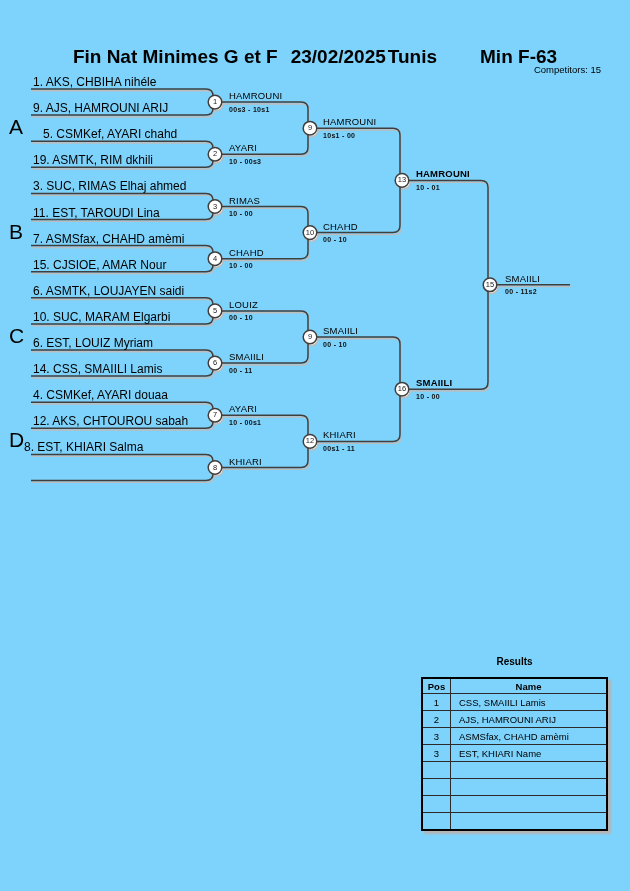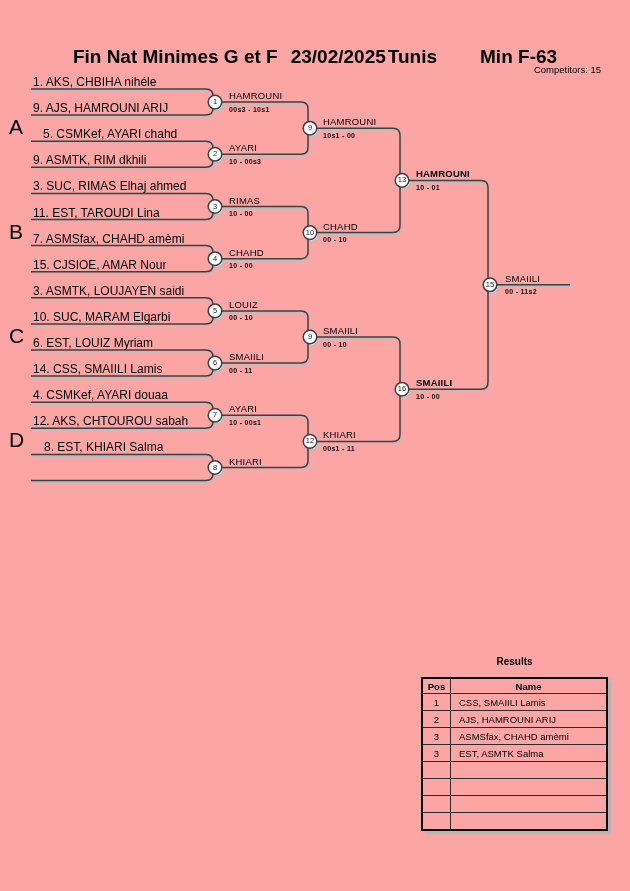--- a/index.html
+++ b/index.html
@@ -1,16 +1,16 @@
 <!DOCTYPE html>
 <html><head>
 <meta charset="utf-8">
 <style>
   html,body{margin:0;padding:0;background:#fff;}
-  .page{position:relative;width:630px;height:891px;background:#fca5a5;overflow:hidden;
+  .page{position:relative;width:630px;height:891px;background:#7dd3fc;overflow:hidden;
         font-family:"Liberation Sans","DejaVu Sans",sans-serif;color:#000;}
   .abs{position:absolute;white-space:nowrap;}
   .title{top:46px;left:0;width:630px;display:flex;justify-content:center;align-items:baseline;
          font-size:19px;font-weight:bold;line-height:22px;}
   .title span.g1{margin-left:13px;} .title span.g2{margin-left:2px;} .title span.g3{margin-left:27px;padding-left:16px;}
   .competitors{top:64px;right:29px;font-size:9.5px;}
   .lbl{font-size:12px;line-height:12px;}
   .win{font-size:9.5px;line-height:11px;letter-spacing:.2px;}
   .win.b{font-weight:bold;}
   .score{font-size:7px;font-weight:bold;line-height:8px;letter-spacing:.3px;color:#111;}
@@ -101,32 +101,32 @@
   </svg>
 
   <div class="abs grp" style="top:115.2px">A</div>
   <div class="abs grp" style="top:219.6px">B</div>
   <div class="abs grp" style="top:324px">C</div>
   <div class="abs grp" style="top:428.4px">D</div>
 
   <div class="abs lbl" style="left:33px;top:76px">1. AKS, CHBIHA nihéle</div>
   <div class="abs lbl" style="left:33px;top:102.1px">9. AJS, HAMROUNI ARIJ</div>
   <div class="abs lbl" style="left:43px;top:128.2px">5. CSMKef, AYARI chahd</div>
-  <div class="abs lbl" style="left:33px;top:154.3px">9. ASMTK, RIM dkhili</div>
+  <div class="abs lbl" style="left:33px;top:154.3px">19. ASMTK, RIM dkhili</div>
   <div class="abs lbl" style="left:33px;top:180.4px">3. SUC, RIMAS Elhaj ahmed</div>
   <div class="abs lbl" style="left:33px;top:206.5px">11. EST, TAROUDI Lina</div>
   <div class="abs lbl" style="left:33px;top:232.6px">7. ASMSfax, CHAHD amèmi</div>
   <div class="abs lbl" style="left:33px;top:258.7px">15. CJSIOE, AMAR Nour</div>
-  <div class="abs lbl" style="left:33px;top:284.8px">3. ASMTK, LOUJAYEN saidi</div>
+  <div class="abs lbl" style="left:33px;top:284.8px">6. ASMTK, LOUJAYEN saidi</div>
   <div class="abs lbl" style="left:33px;top:310.9px">10. SUC, MARAM Elgarbi</div>
   <div class="abs lbl" style="left:33px;top:337px">6. EST, LOUIZ Myriam</div>
   <div class="abs lbl" style="left:33px;top:363.1px">14. CSS, SMAIILI Lamis</div>
   <div class="abs lbl" style="left:33px;top:389.2px">4. CSMKef, AYARI douaa</div>
   <div class="abs lbl" style="left:33px;top:415.3px">12. AKS, CHTOUROU sabah</div>
-  <div class="abs lbl" style="left:44px;top:441.4px">8. EST, KHIARI Salma</div>
+  <div class="abs lbl" style="left:24px;top:441.4px">8. EST, KHIARI Salma</div>
   <div class="abs lbl" style="left:33px;top:467.5px"></div>
 
   <div class="abs num" style="left:208px;top:95.1px">1</div>
   <div class="abs num" style="left:208px;top:147.3px">2</div>
   <div class="abs num" style="left:208px;top:199.5px">3</div>
   <div class="abs num" style="left:208px;top:251.7px">4</div>
   <div class="abs num" style="left:208px;top:303.9px">5</div>
   <div class="abs num" style="left:208px;top:356.1px">6</div>
   <div class="abs num" style="left:208px;top:408.3px">7</div>
   <div class="abs num" style="left:208px;top:460.5px">8</div>
@@ -186,21 +186,21 @@
       <tr>
         <td class="c-pos">2</td>
         <td class="c-name">AJS, HAMROUNI ARIJ</td>
       </tr>
       <tr>
         <td class="c-pos">3</td>
         <td class="c-name">ASMSfax, CHAHD amèmi</td>
       </tr>
       <tr>
         <td class="c-pos">3</td>
-        <td class="c-name">EST, ASMTK Salma</td>
+        <td class="c-name">EST, KHIARI Name</td>
       </tr>
       <tr>
         <td class="c-pos"></td>
         <td class="c-name"></td>
       </tr>
       <tr>
         <td class="c-pos"></td>
         <td class="c-name"></td>
       </tr>
       <tr>

